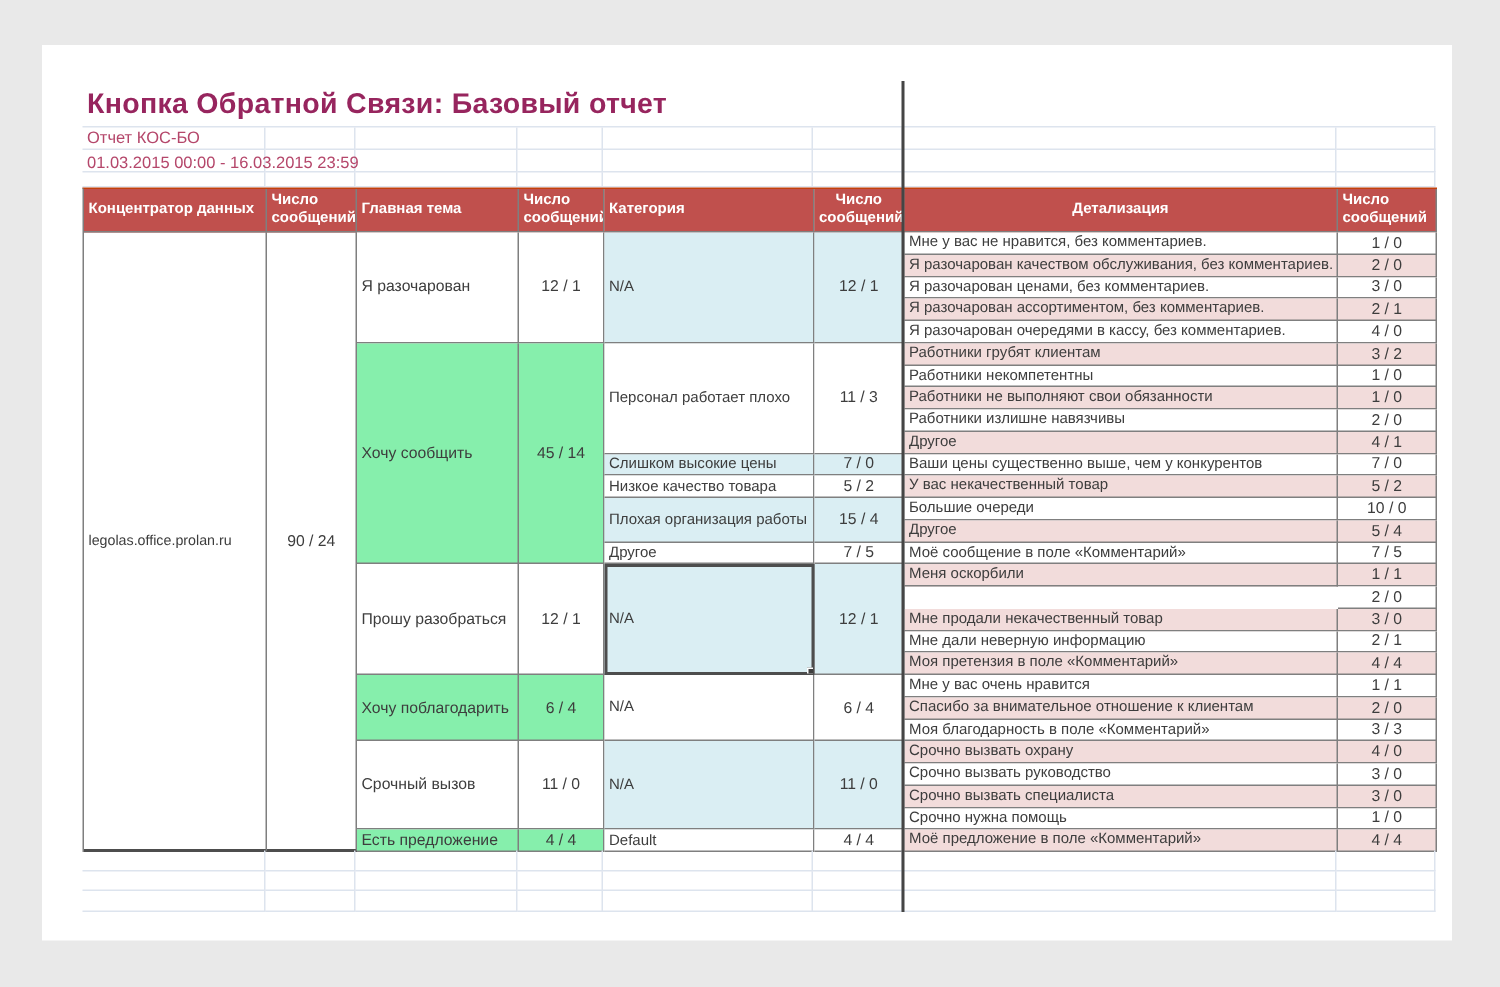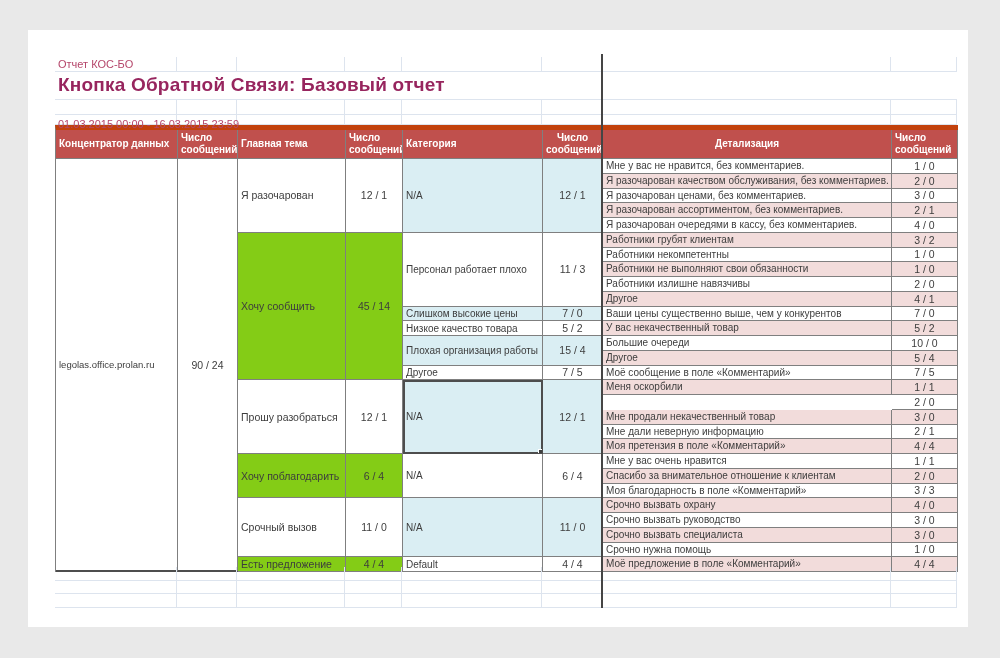--- a/index.html
+++ b/index.html
@@ -11,40 +11,40 @@
   .toprow{position:relative;width:902px;}
   .toprow .glgrid{position:absolute;inset:0;display:grid;grid-template-columns:122px 60px 108px 57px 140px 60px 289px 66px;}
   .glcell{border-right:1px solid #dde4ee;border-bottom:1px solid #dde4ee;box-sizing:border-box;}
   .r-report{height:15px;}
   .r-title{height:28px;border-bottom:1px solid #dde4ee;box-sizing:border-box;}
   .r-date{height:15px;}
   .r-blank{height:10px;}
   .toplabel{position:absolute;left:3px;z-index:2;white-space:nowrap;}
   .lbl-report{top:1px;font-size:11px;color:#b5476b;}
   .lbl-title{top:2px;font-size:19px;font-weight:bold;color:#97255e;letter-spacing:.2px;}
-  .lbl-date{top:18px;font-size:11px;color:#b5476b;}
+  .lbl-date{top:3px;font-size:11px;color:#b5476b;}
 
   
   .tbl{position:absolute;left:0;top:68px;display:grid;width:902px;
        grid-template-columns:122px 60px 108px 57px 140px 60px 289px 66px;
        grid-template-rows:29px repeat(28,14.75px);
-       border-top:5px solid #c2410c;border-left:1px solid #7f7f7f;background:#fff;}
+       border-top:1px solid #c2410c;border-left:1px solid #7f7f7f;background:#fff;}
   .cell{border-right:1px solid #7f7f7f;border-bottom:1px solid #7f7f7f;box-sizing:border-box;
         font-size:10px;color:#3d3d3d;overflow:hidden;position:relative;}
   .hdr{background:#c0504d;color:#ffffff;font-weight:bold;font-size:10px;line-height:12px;
        padding:2px 3px;display:flex;flex-direction:column;justify-content:center;}
   .a-left{text-align:left;}
   .a-center{text-align:center;}
   .txt{display:flex;align-items:center;padding:0 3px;white-space:nowrap;}
   .num{display:flex;align-items:center;justify-content:center;white-space:nowrap;font-size:10.5px;}
   .topic{font-size:10.5px;}
   .det{line-height:13.75px;padding:0 3px;white-space:nowrap;}
   .detnum{display:flex;align-items:center;justify-content:center;font-size:10.5px;}
   .bg-white{background:#ffffff;}
-  .bg-green{background:#84cc16;}
+  .bg-green{background:#86efac;}
   .bg-blue{background:#daeef3;}
   .bg-pink{background:#f2dcdb;}
   .dark-bottom{border-bottom:2px solid #4d4d4d;}
   .sel{outline:2px solid #4d4d4d;outline-offset:-2px;z-index:3;}
   .fillhandle{position:absolute;right:-1px;bottom:-1px;width:5px;height:5px;background:#3f3f3f;border:1px solid #ffffff;box-sizing:border-box;z-index:4;}
 
   
   .below{position:absolute;left:0;top:510px;display:grid;width:902px;
          grid-template-columns:122px 60px 108px 57px 140px 60px 289px 66px;
          grid-template-rows:repeat(3,13.5px);}
@@ -52,36 +52,36 @@
 
   
   .pagebreak{position:absolute;left:546px;top:-3px;width:2px;height:554px;background:#454545;z-index:5;}
 </style>
 </head>
 <body>
 
 <div class="page">
   <div class="sheet">
 
+    <div class="toprow r-title">
+      <div class="toplabel lbl-title">Кнопка Обратной Связи: Базовый отчет</div>
+    </div>
+
     <div class="toprow r-report">
       <div class="glgrid">
           <div class="glcell"></div>
           <div class="glcell"></div>
           <div class="glcell"></div>
           <div class="glcell"></div>
           <div class="glcell"></div>
           <div class="glcell"></div>
           <div class="glcell"></div>
           <div class="glcell"></div>
         </div>
       <div class="toplabel lbl-report">Отчет КОС-БО</div>
-    </div>
-
-    <div class="toprow r-title">
-      <div class="toplabel lbl-title">Кнопка Обратной Связи: Базовый отчет</div>
     </div>
 
     <div class="toprow r-date">
       <div class="glgrid">
           <div class="glcell"></div>
           <div class="glcell"></div>
           <div class="glcell"></div>
           <div class="glcell"></div>
           <div class="glcell"></div>
           <div class="glcell"></div>

